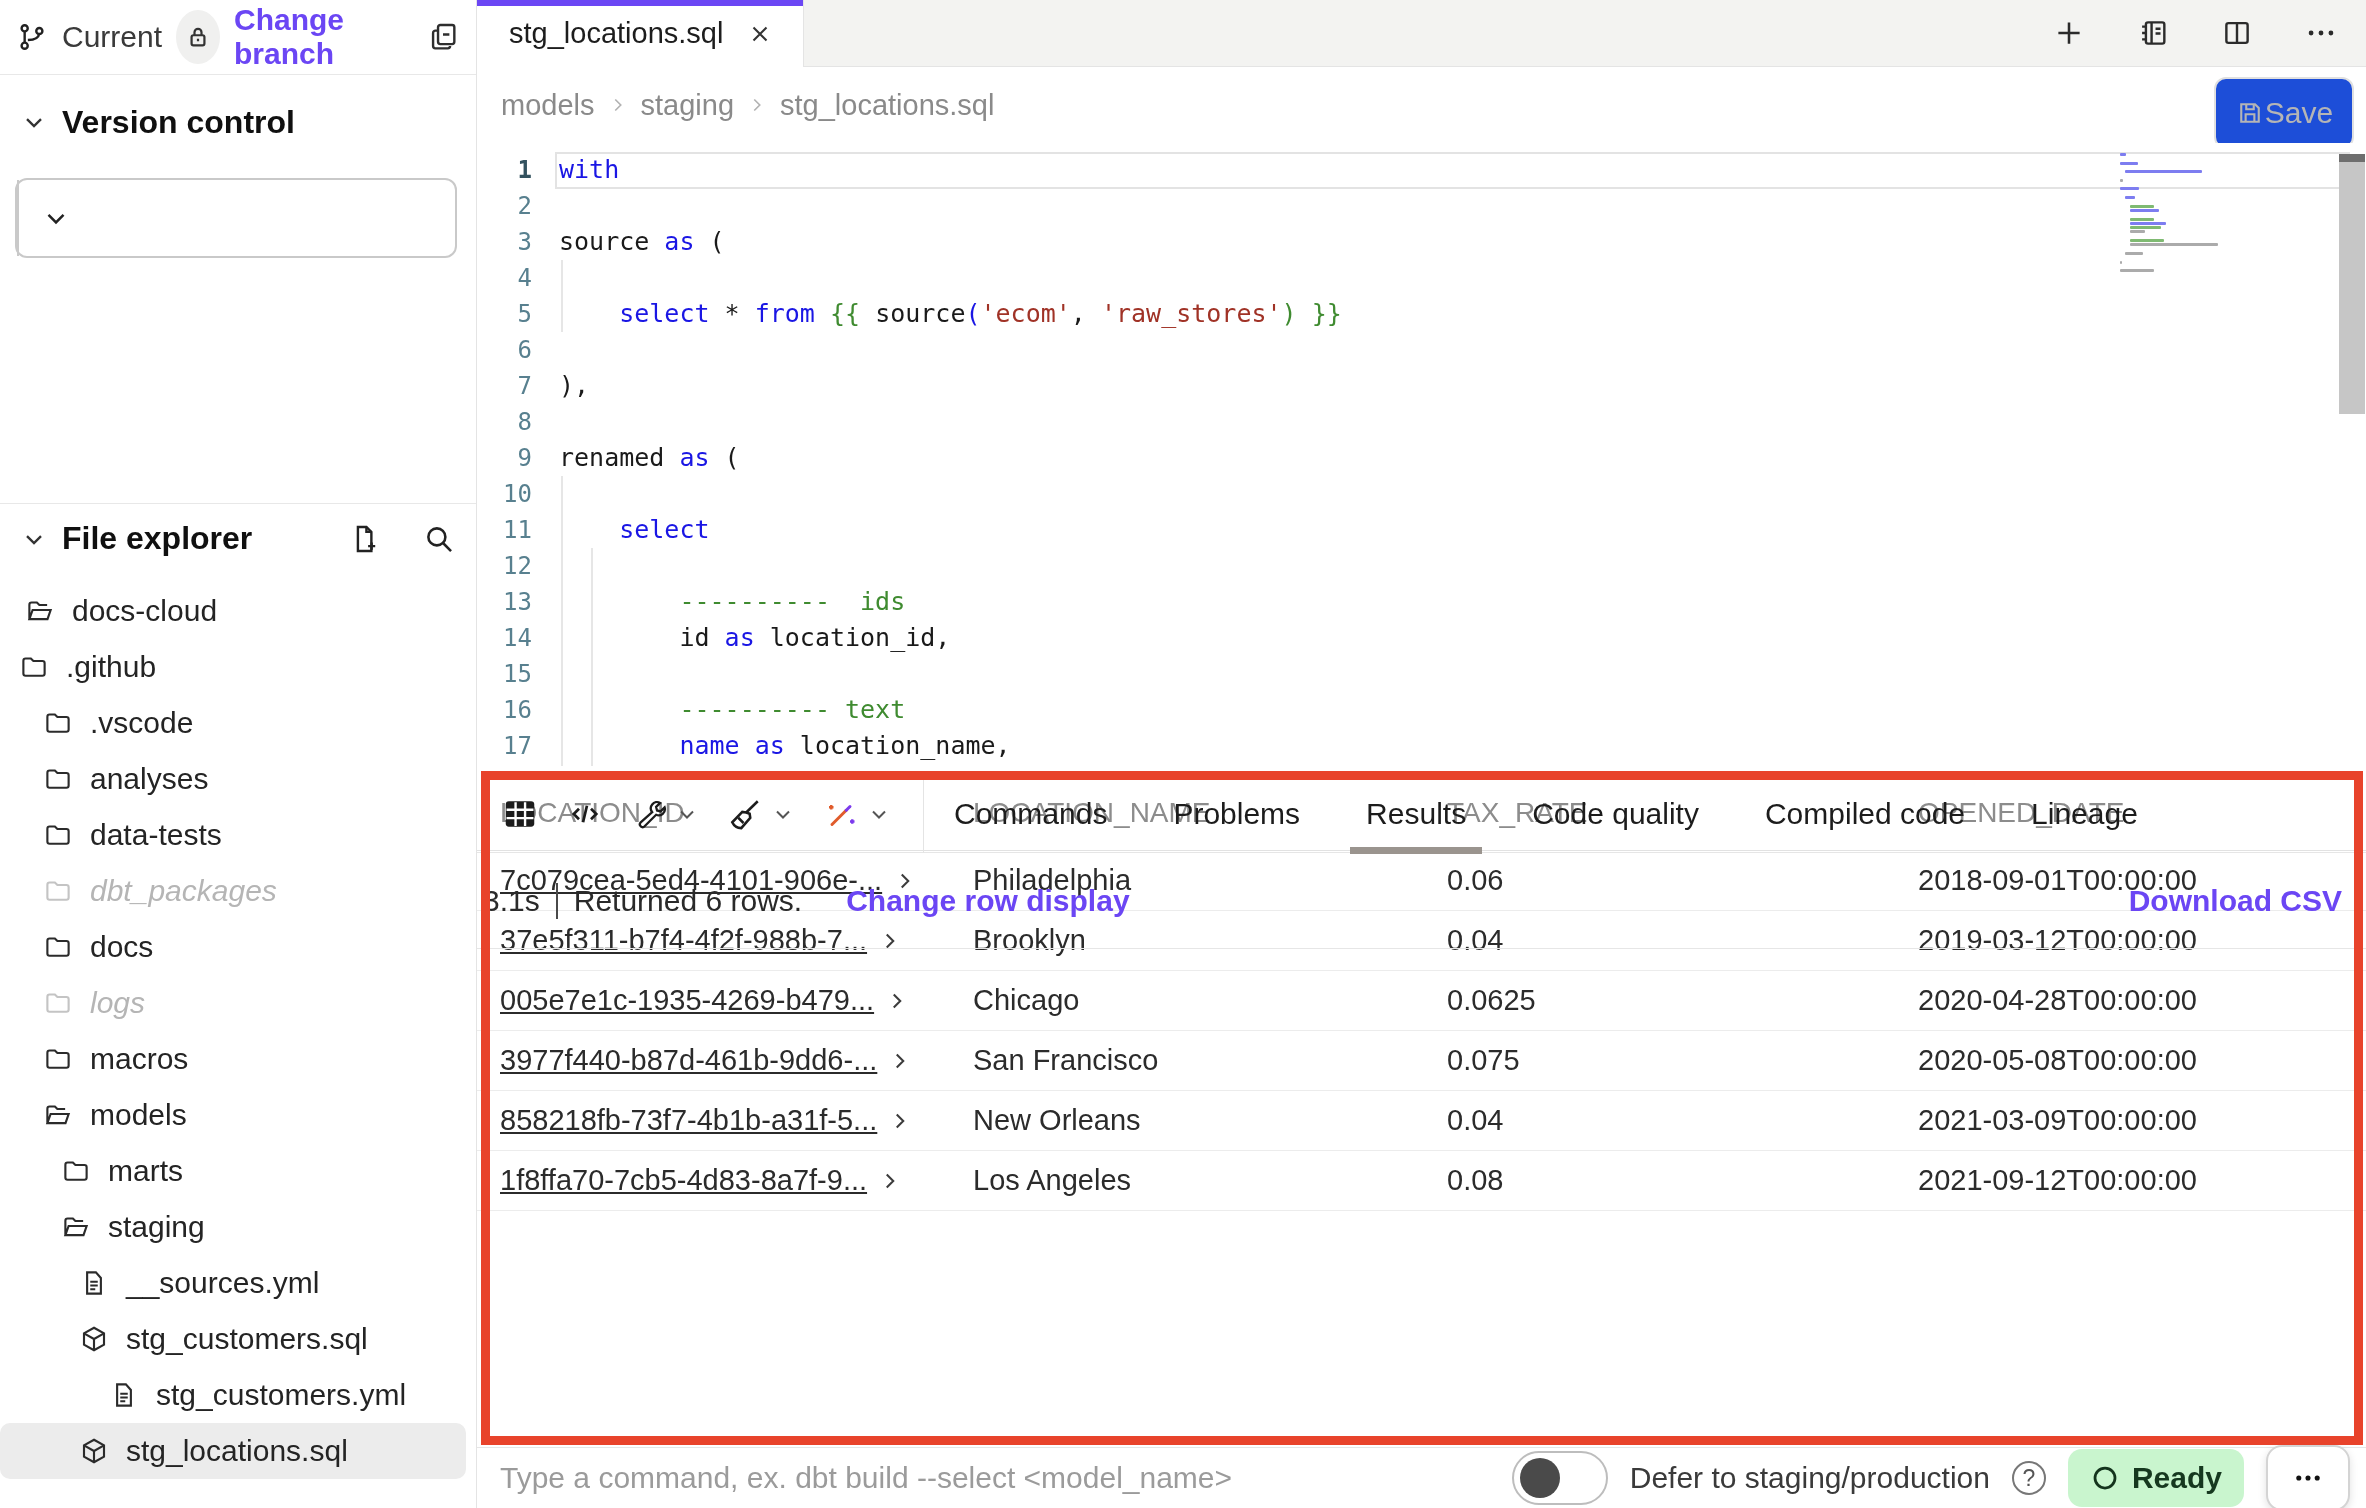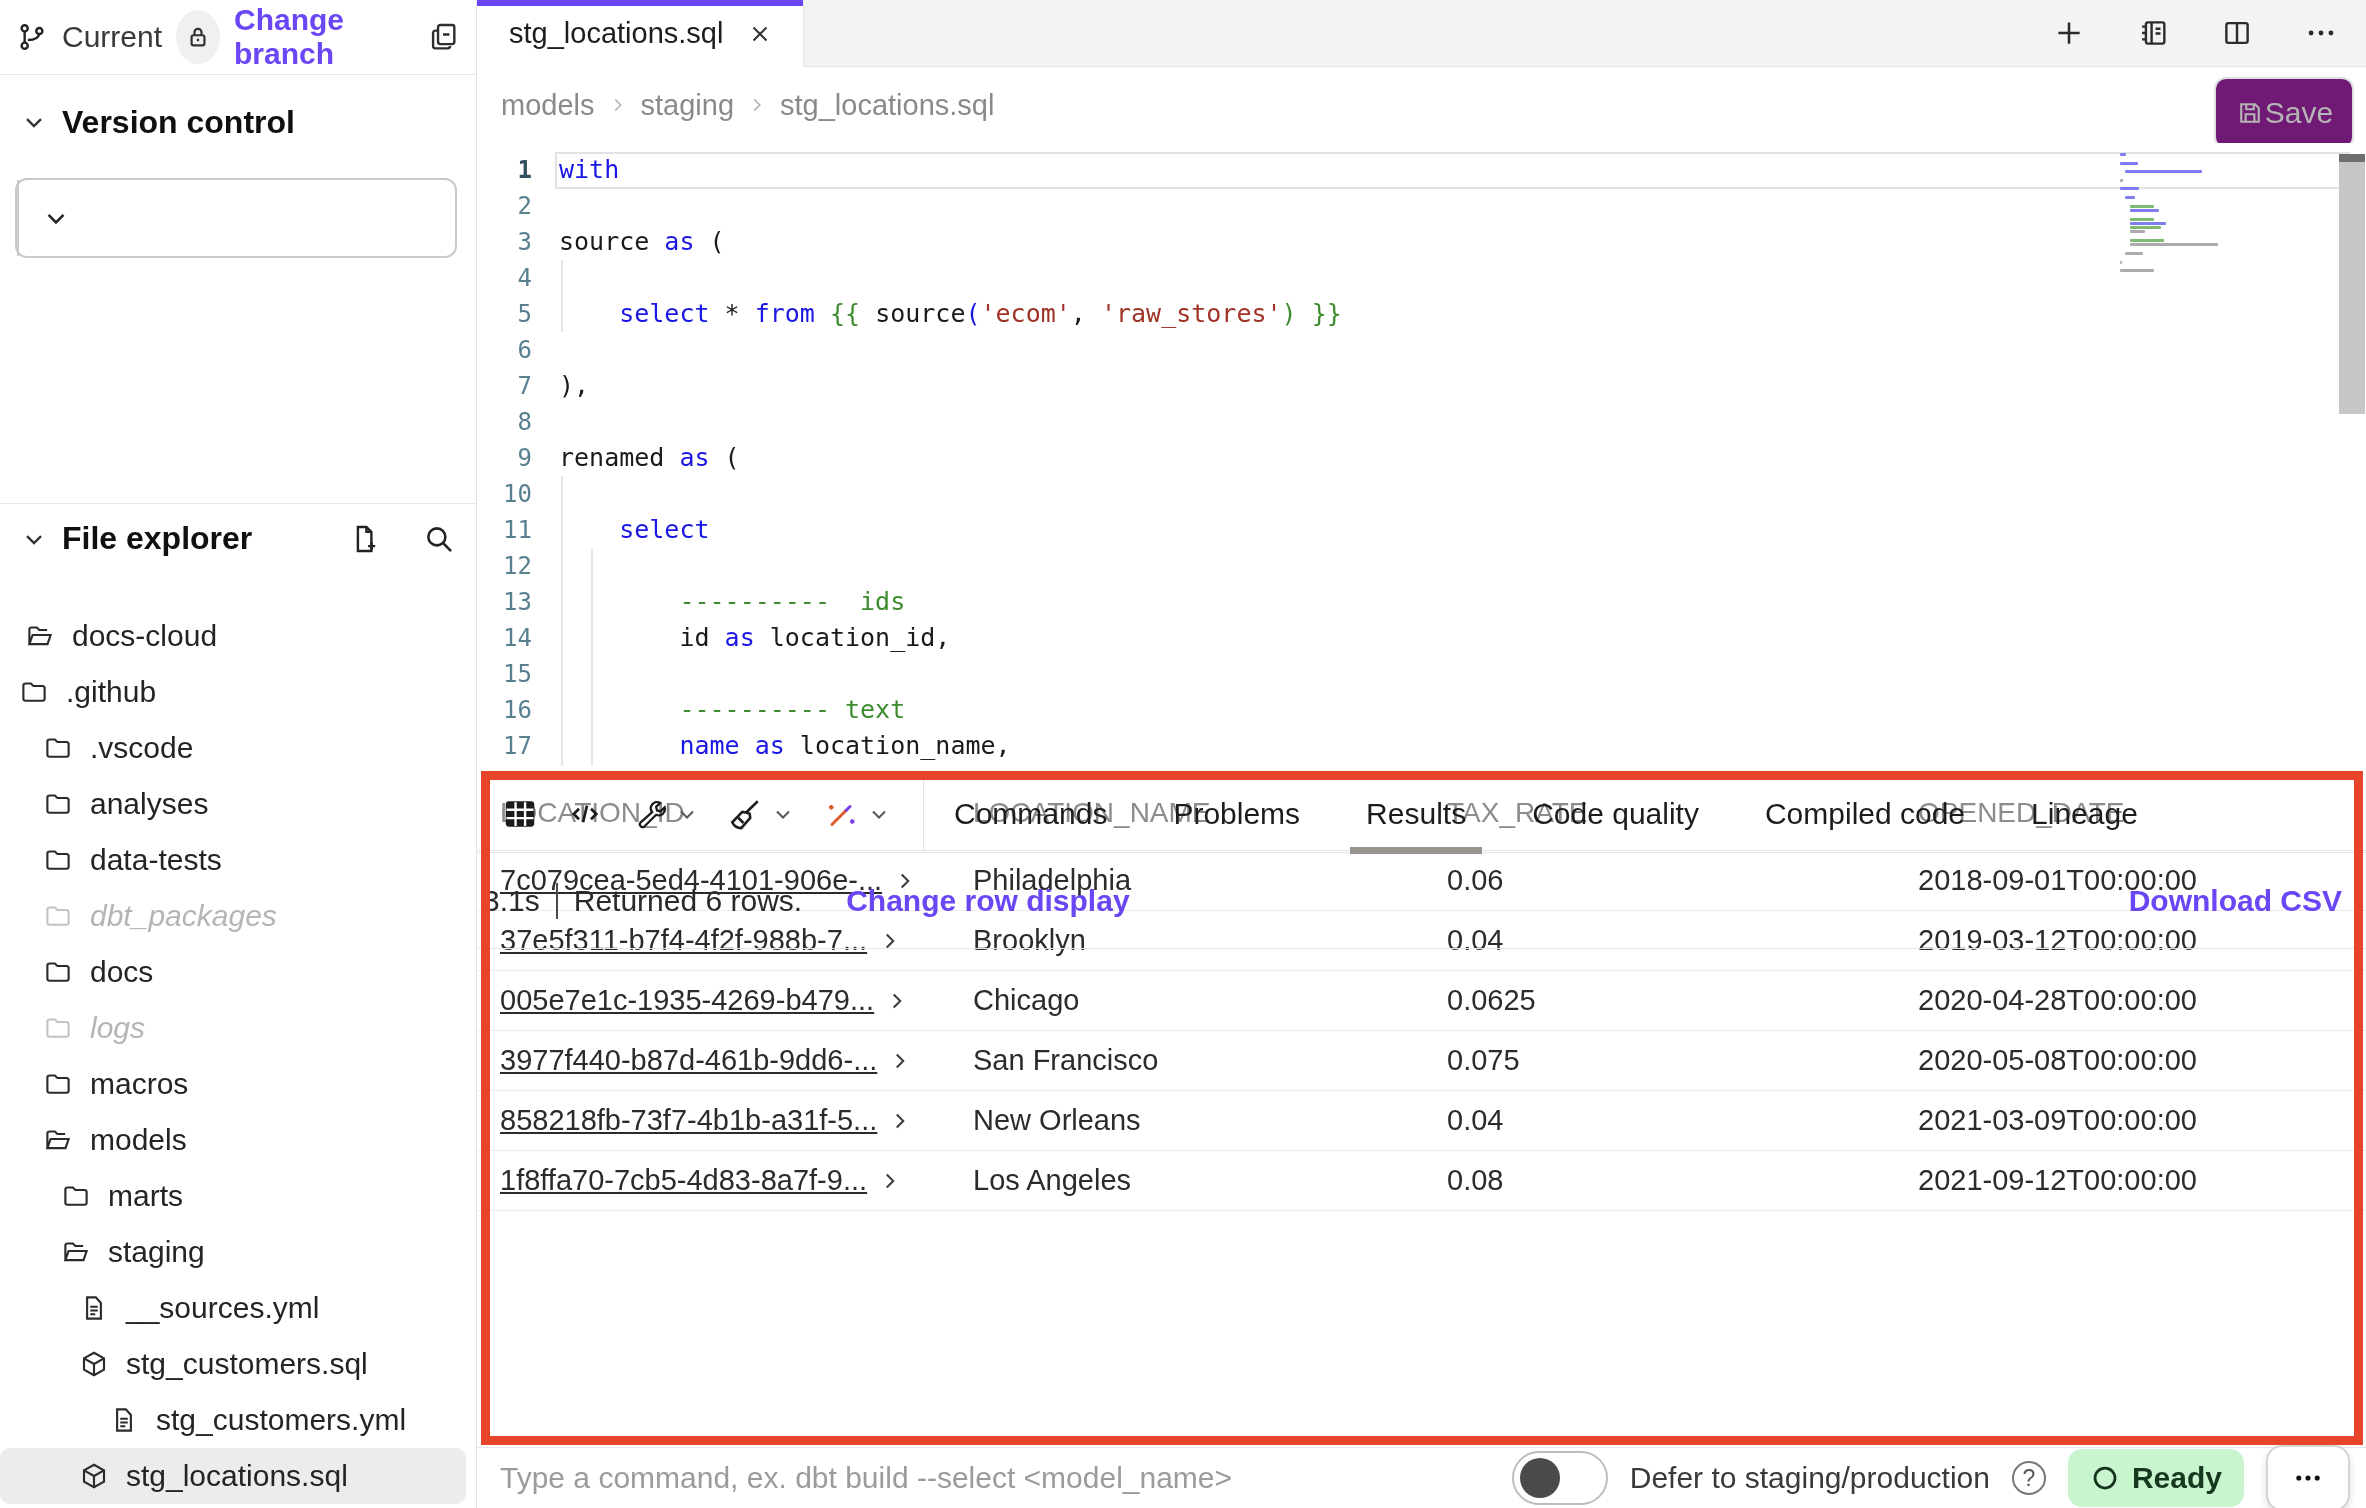--- a/index.html
+++ b/index.html
@@ -18,39 +18,39 @@
   .sect-header { display:flex; align-items:center; gap:14px; padding:0 20px; color:#101010; }
   .sect-header .t { font-size:32px; font-weight:700; }
   .vc-header { position:absolute; top:96px; left:0; right:0; height:52px; }
   .create-btn { position:absolute; top:178px; left:15px; right:19px; height:80px; border:2px solid #c9c9c9; border-radius:12px; display:flex; background:#fff; cursor:pointer; }
   .create-btn .main { flex:1; display:flex; align-items:center; gap:20px; padding-left:28px; font-size:32px; font-weight:600; color:#111; }
   .create-btn .caret { width:76px; border-left:2px solid #c9c9c9; display:flex; align-items:center; justify-content:center; color:#222; }
   .fx-header { position:absolute; top:503px; left:0; right:0; height:70px; border-top:1px solid #e8e8e8; display:flex; align-items:center; gap:14px; padding:0 20px; }
   .fx-header .t { font-size:32px; font-weight:700; color:#101010; }
   .fx-header .sp { flex:1; }
   .fx-header .hicon { color:#222; cursor:pointer; margin-left:26px; }
-  .tree { position:absolute; top:608px; left:0; right:0; }
+  .tree { position:absolute; top:583px; left:0; right:0; }
   .trow { height:56px; display:flex; align-items:center; gap:17px; font-size:30px; color:#242424; cursor:pointer; margin:0 10px 0 0; border-radius:10px; }
   .trow .ticon { color:#2b2b2b; }
   .trow.muted { color:#b5b5b5; font-style:italic; }
   .trow.muted .ticon { color:#c4c4c4; }
   .trow.selected { background:#ececec; }
 
   
   .main { position:absolute; left:477px; top:0; right:0; bottom:0; }
   .tabbar { position:absolute; left:0; top:0; right:0; height:67px; background:#f3f3f1; border-bottom:1px solid #e4e4e4; display:flex; }
   .tab { position:relative; background:#fff; height:67px; display:flex; align-items:center; gap:24px; padding:0 30px 0 32px; border-right:1px solid #e4e4e4; font-size:29px; color:#1d1d1d; cursor:pointer; }
   .tab::before { content:""; position:absolute; left:0; right:0; top:0; height:6px; background:var(--accent); }
   .tab .x { color:#333; cursor:pointer; }
   .tabbar-actions { margin-left:auto; display:flex; align-items:center; gap:50px; padding-right:28px; color:#2b2b2b; }
   .tabbar-actions .icon { cursor:pointer; }
   .crumb-row { position:absolute; left:0; top:67px; right:0; height:76px; background:#fff; display:flex; align-items:center; padding:0 24px; }
   .crumbs { display:flex; align-items:center; gap:12px; font-size:29px; color:#8a8a8a; }
   .crumbs .csep { color:#b2b2b2; }
-  .save-btn { position:absolute; right:12px; top:10px; width:140px; height:72px; border:2px solid #e0e0e0; border-radius:12px; background:#701a75; display:flex; align-items:center; justify-content:center; gap:0; font-size:30px; color:#b5b5b5; cursor:default; }
+  .save-btn { position:absolute; right:12px; top:10px; width:140px; height:72px; border:2px solid #e0e0e0; border-radius:12px; background:#1d4ed8; display:flex; align-items:center; justify-content:center; gap:0; font-size:30px; color:#b5b5b5; cursor:default; }
 
   
   .editor { position:absolute; left:0; top:143px; right:0; height:632px; background:#fff; overflow:hidden; }
   .code-line { display:flex; height:36px; line-height:36px; font-family:"DejaVu Sans Mono", monospace; font-size:25px; }
   .code-area { position:absolute; left:0; top:9px; right:0; }
   .ln { width:55px; text-align:right; color:#58808f; font-size:24px; flex:none; }
   .ct { margin-left:27px; white-space:pre; color:#1a1a1a; }
   .code-line.current .ln { color:#33525f; font-weight:700; }
   .tok-kw { color:#1a16e4; }
   .tok-str { color:#a03226; }

